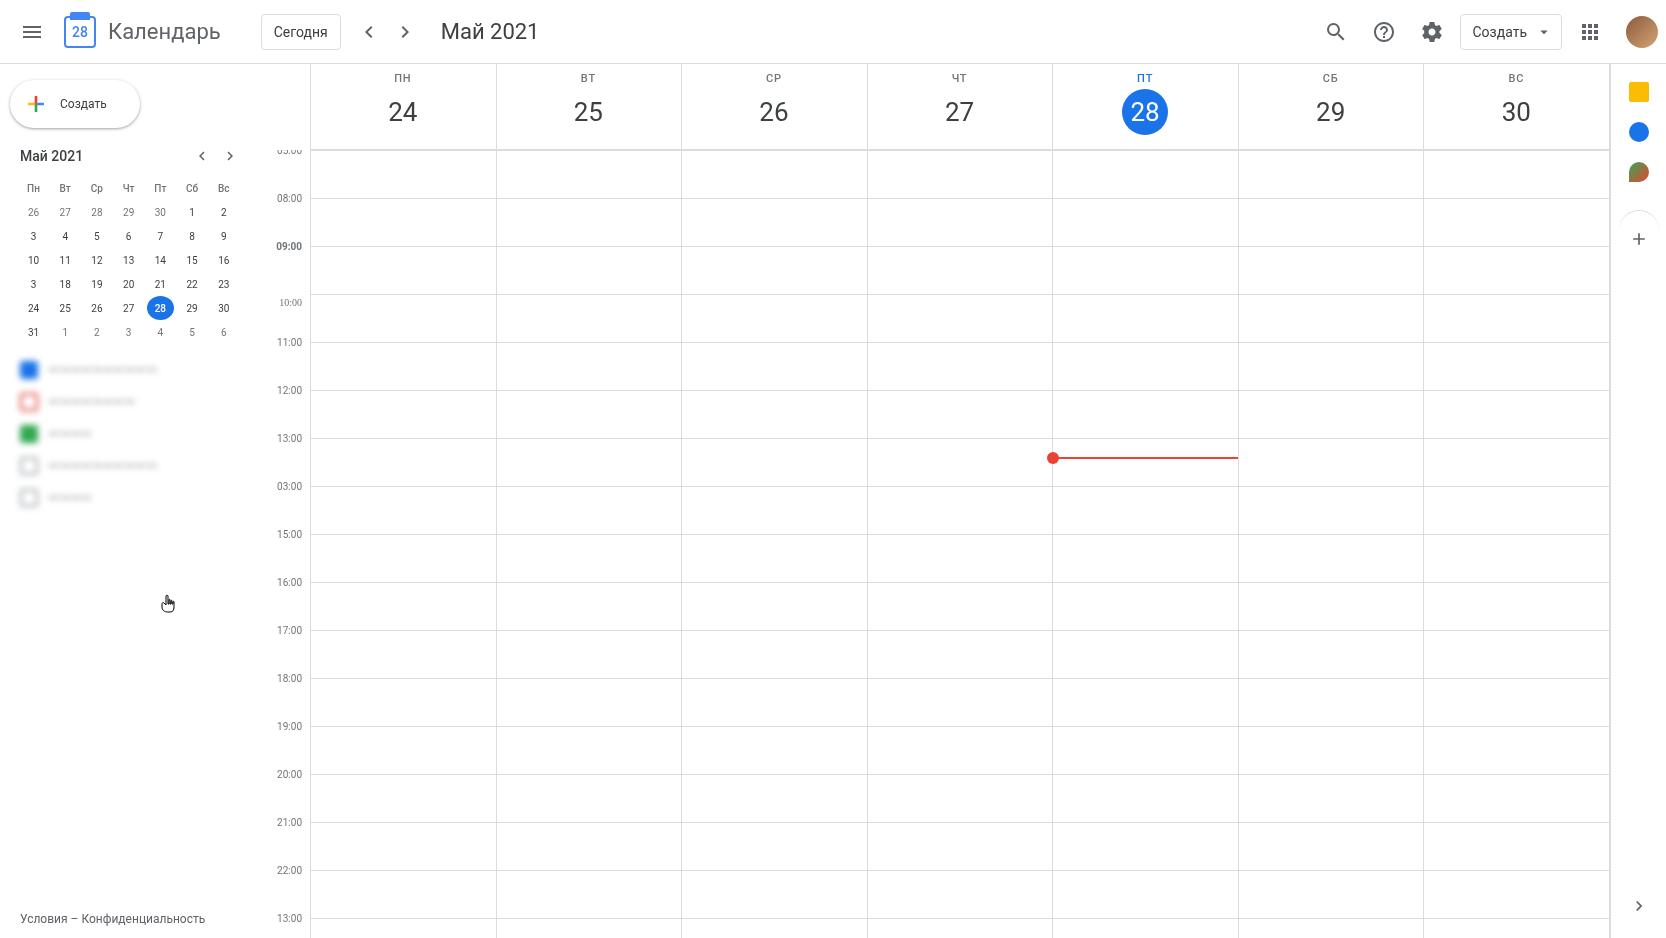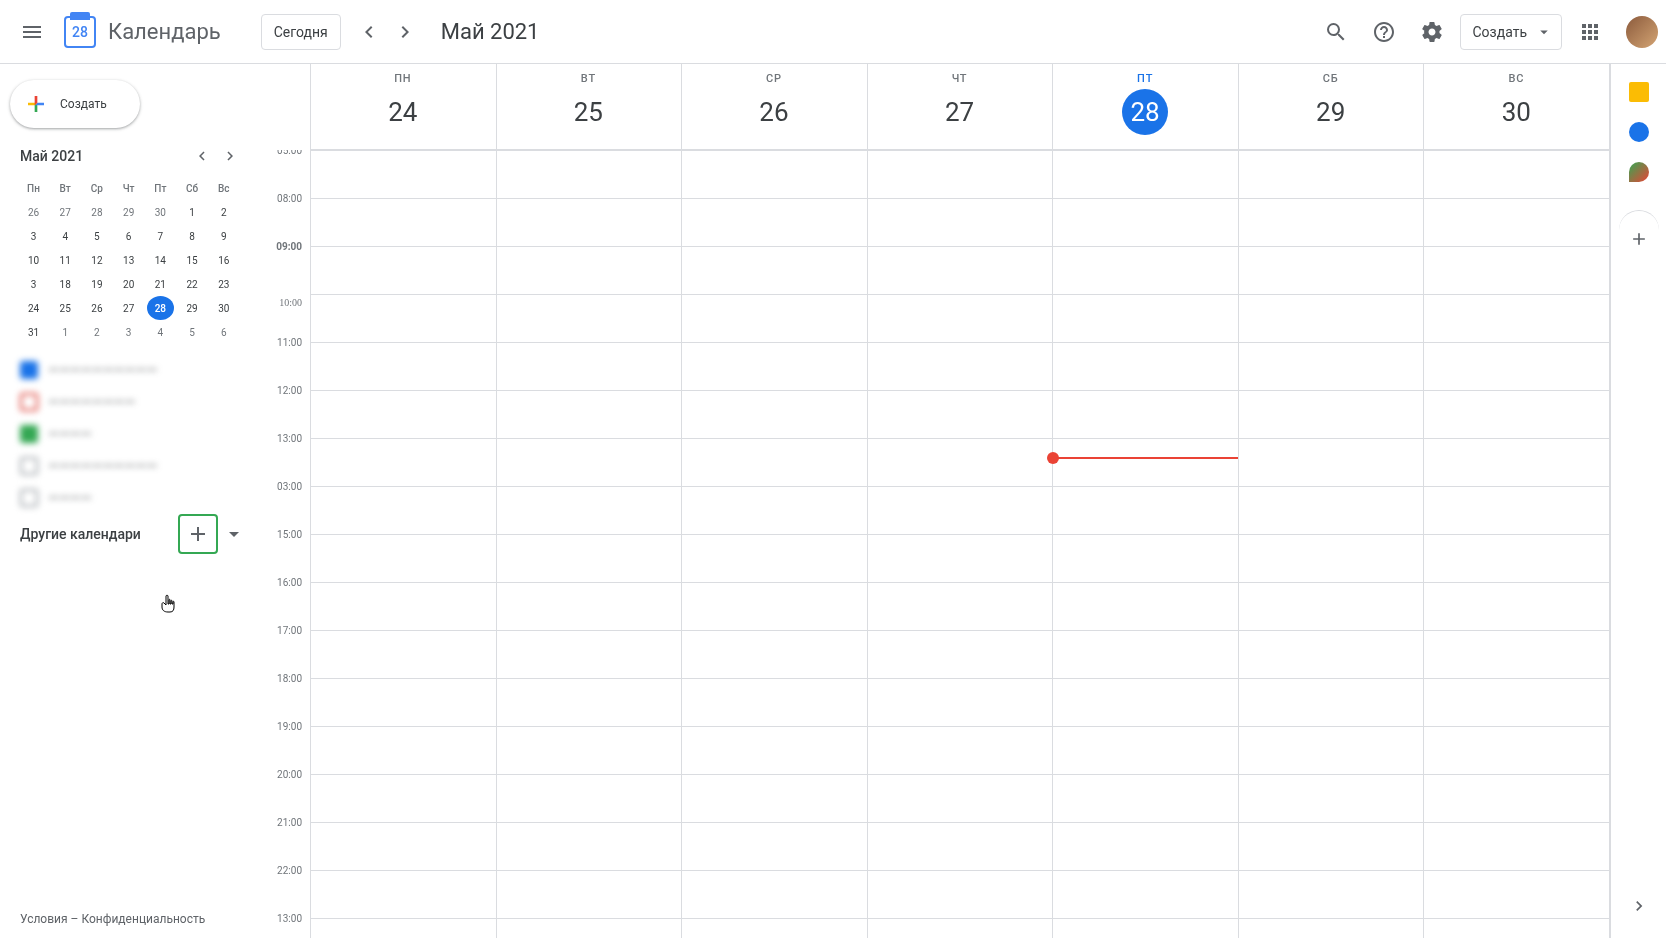--- a/index.html
+++ b/index.html
@@ -249,33 +249,20 @@
             <div class="cal-chk" style="background: rgb(255, 255, 255); border: 2px solid rgb(154, 160, 166);"></div>
             <div class="cal-item-label">——————————</div>
           </div>
           <div class="cal-item">
             <div class="cal-chk" style="background: rgb(255, 255, 255); border: 2px solid rgb(154, 160, 166);"></div>
             <div class="cal-item-label">————</div>
           </div>
         </div>
     </div>
 
-    <div class="other-head">
-      <span class="other-label">Другие календари</span>
-      <div class="add-cal-btn">
-        <svg width="24" height="24" viewBox="0 0 24 24">
-            <path fill="currentColor" d="M19 13h-6v6h-2v-6H5v-2h6V5h2v6h6v2z"></path>
-          </svg>
-      </div>
-      <div class="chev-btn">
-          <svg width="24" height="24" viewBox="0 0 24 24">
-            <path fill="#5f6368" d="M7 10l5 5 5-5z"></path>
-          </svg>
-        </div>
-    </div>
 
     <div class="footer-links">Условия – Конфиденциальность</div>
   </div>
 
   <div class="cal-view">
     <div class="day-header" id="day-header">
         <div class="day-col-head"><div class="dow-label">ПН</div><div class="day-num">24</div></div>
         <div class="day-col-head"><div class="dow-label">ВТ</div><div class="day-num">25</div></div>
         <div class="day-col-head"><div class="dow-label">СР</div><div class="day-num">26</div></div>
         <div class="day-col-head"><div class="dow-label">ЧТ</div><div class="day-num">27</div></div>

